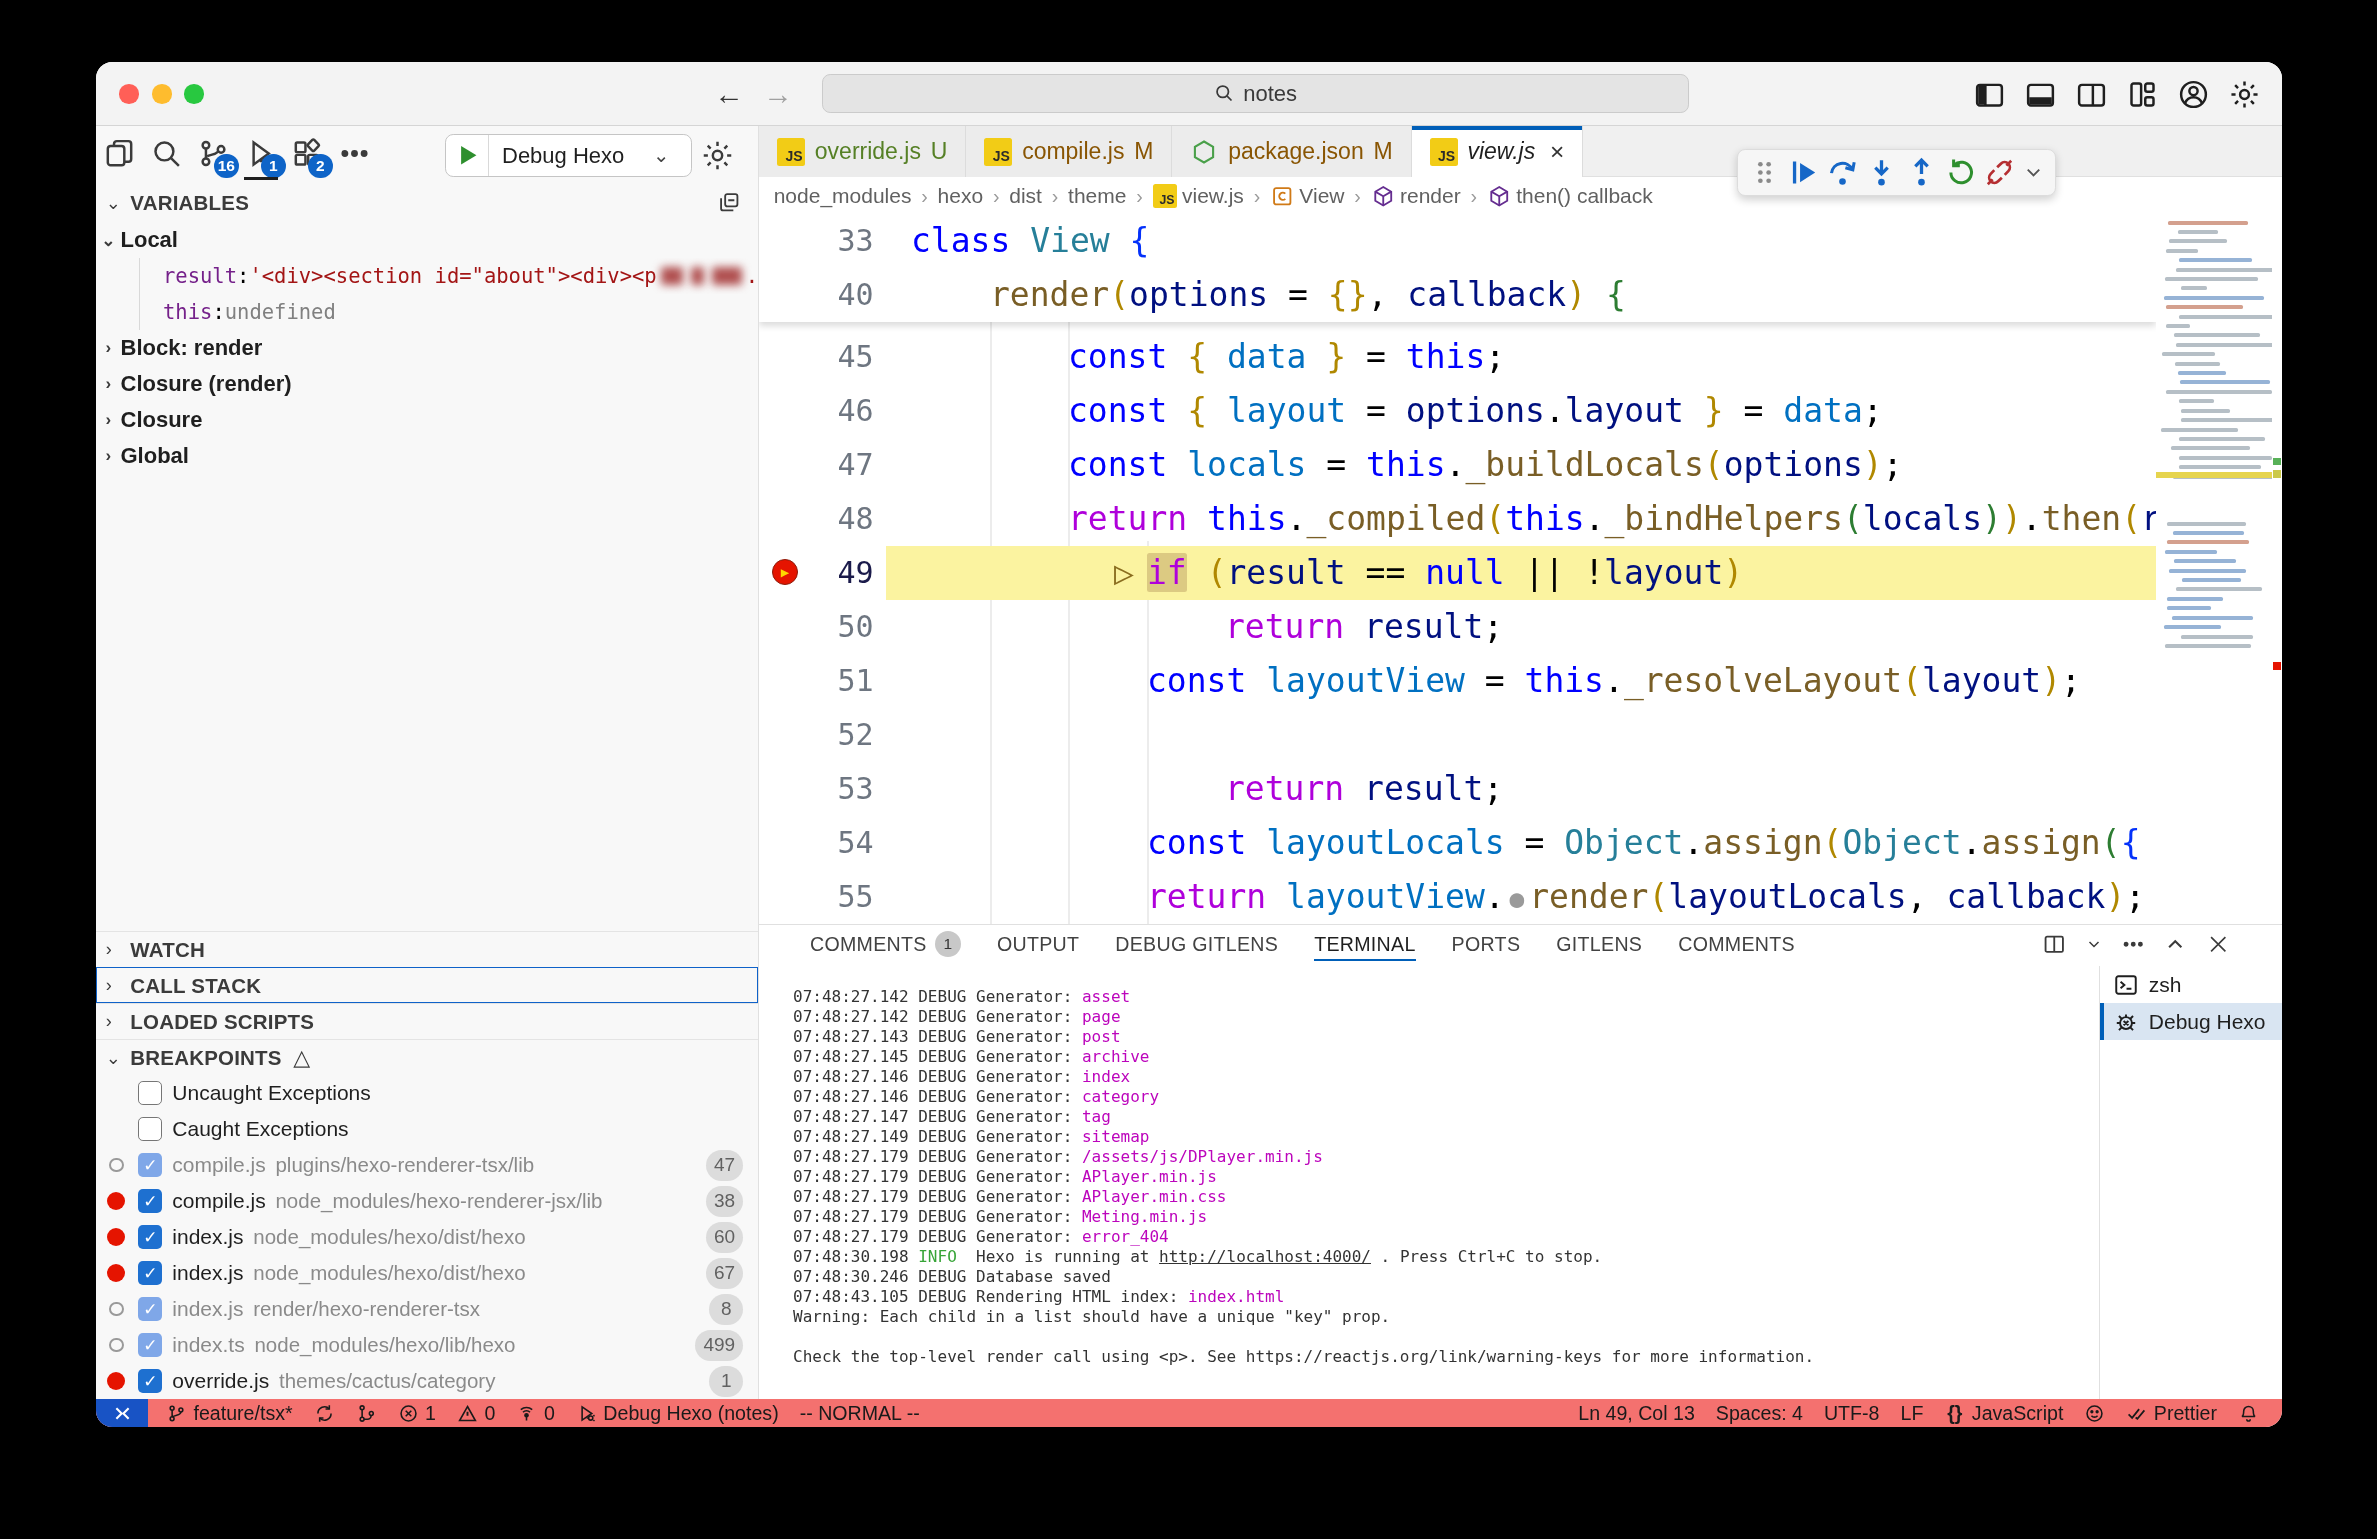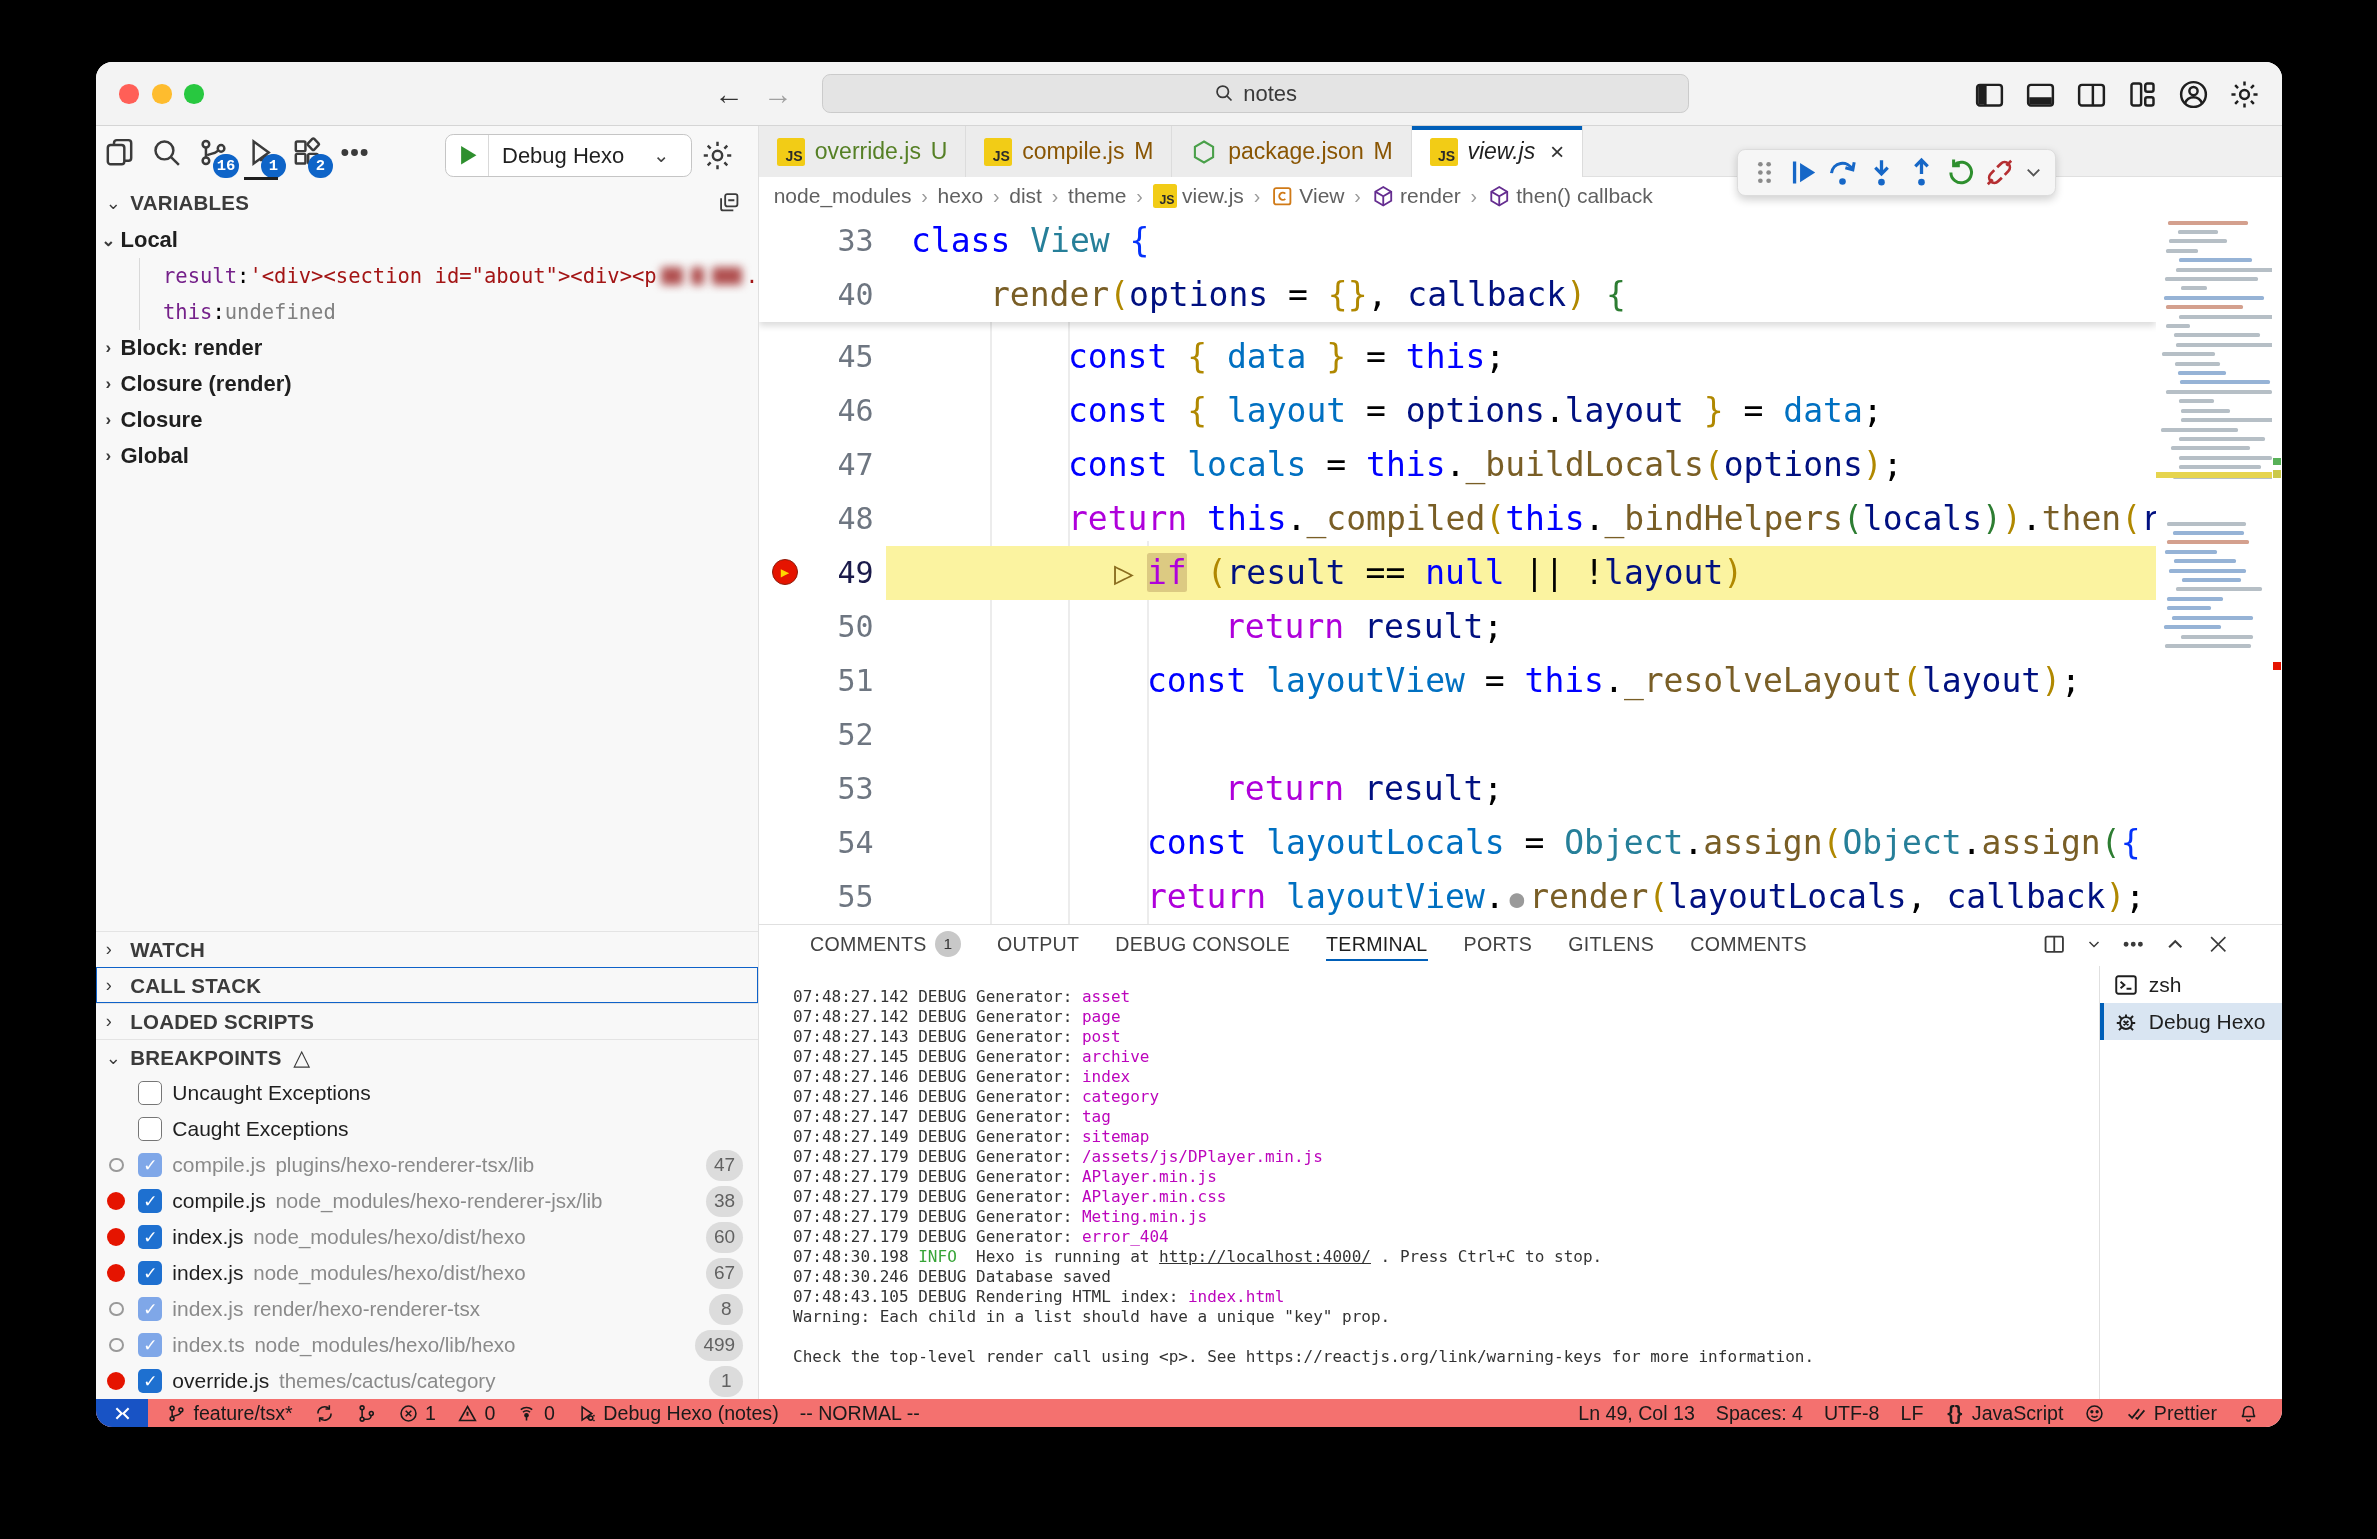--- a/index.html
+++ b/index.html
@@ -19,21 +19,21 @@
   .searchbox { position:absolute; left:726px; top:12.3px; width:867px; height:39px;
     background:#e4e4e4; border:0.8px solid #cbcbcb; border-radius:8.2px;
     display:flex; align-items:center; justify-content:center; gap:8.2px;
     color:#3a3a3a; font-size:22px; }
   .tb-icons { position:absolute; right:21px; top:0; height:64px; display:flex; align-items:center; gap:18px; color:#1f1f1f; }
   .tb-icons .ic { width:33px; height:33px; display:flex; align-items:center; justify-content:center; }
   .ic svg { width:100%; height:100%; }
   
   .sidebar { position:absolute; left:0; top:64px; width:663px; height:1273px;
     background:#f8f8f8; border-right:0.8px solid #e0e0e0; }
-  .side-toolbar { position:absolute; left:0; top:0; width:100%; height:57px; display:flex; align-items:center;font-family:Liberation Mono, monospace; }
+  .side-toolbar { position:absolute; left:0; top:0; width:100%; height:57px; display:flex; align-items:center; }
   .act-item { position:relative; width:47px; height:51px; display:flex; align-items:center; justify-content:center; color:#3b3b3b; }
   .act-item svg { width:33px; height:33px; }
   .act-item.active:after { content:""; position:absolute; left:6.5px; right:6.5px; bottom:0; height:3.3px; background:#1f1f1f; }
   .act-badge { position:absolute; right:-1.6px; bottom:1.6px; min-width:24.5px; height:24.5px; padding:0 3.3px;
     border-radius:12.3px; background:#0e64c8; color:#fff; font-size:15.5px; font-weight:bold;
     display:flex; align-items:center; justify-content:center; }
   .launch { position:absolute; left:349px; top:8.2px; width:247px; height:43px; background:#fff;
     border:0.8px solid #c5c5c5; border-radius:8.2px; display:flex; align-items:center; }
   .launch .play { width:43px; height:100%; border-right:0.8px solid #d9d9d9; display:flex; align-items:center; justify-content:center; color:#2e8f2e; }
   .launch .play svg { width:24.5px; height:24.5px; }
@@ -599,21 +599,21 @@
   <div class="panel">
     <div class="panel-tabs" id="panelTabs">
         <div class="ptab">
           <span>COMMENTS</span>
           <span class="pbadge">1</span>
         </div>
         <div class="ptab">
           <span>OUTPUT</span>
         </div>
         <div class="ptab">
-          <span>DEBUG CONSOLE</span>
+          <span>DEBUG GITLENS</span>
         </div>
         <div class="ptab active">
           <span>TERMINAL</span>
         </div>
         <div class="ptab">
           <span>PORTS</span>
         </div>
         <div class="ptab">
           <span>GITLENS</span>
         </div>

